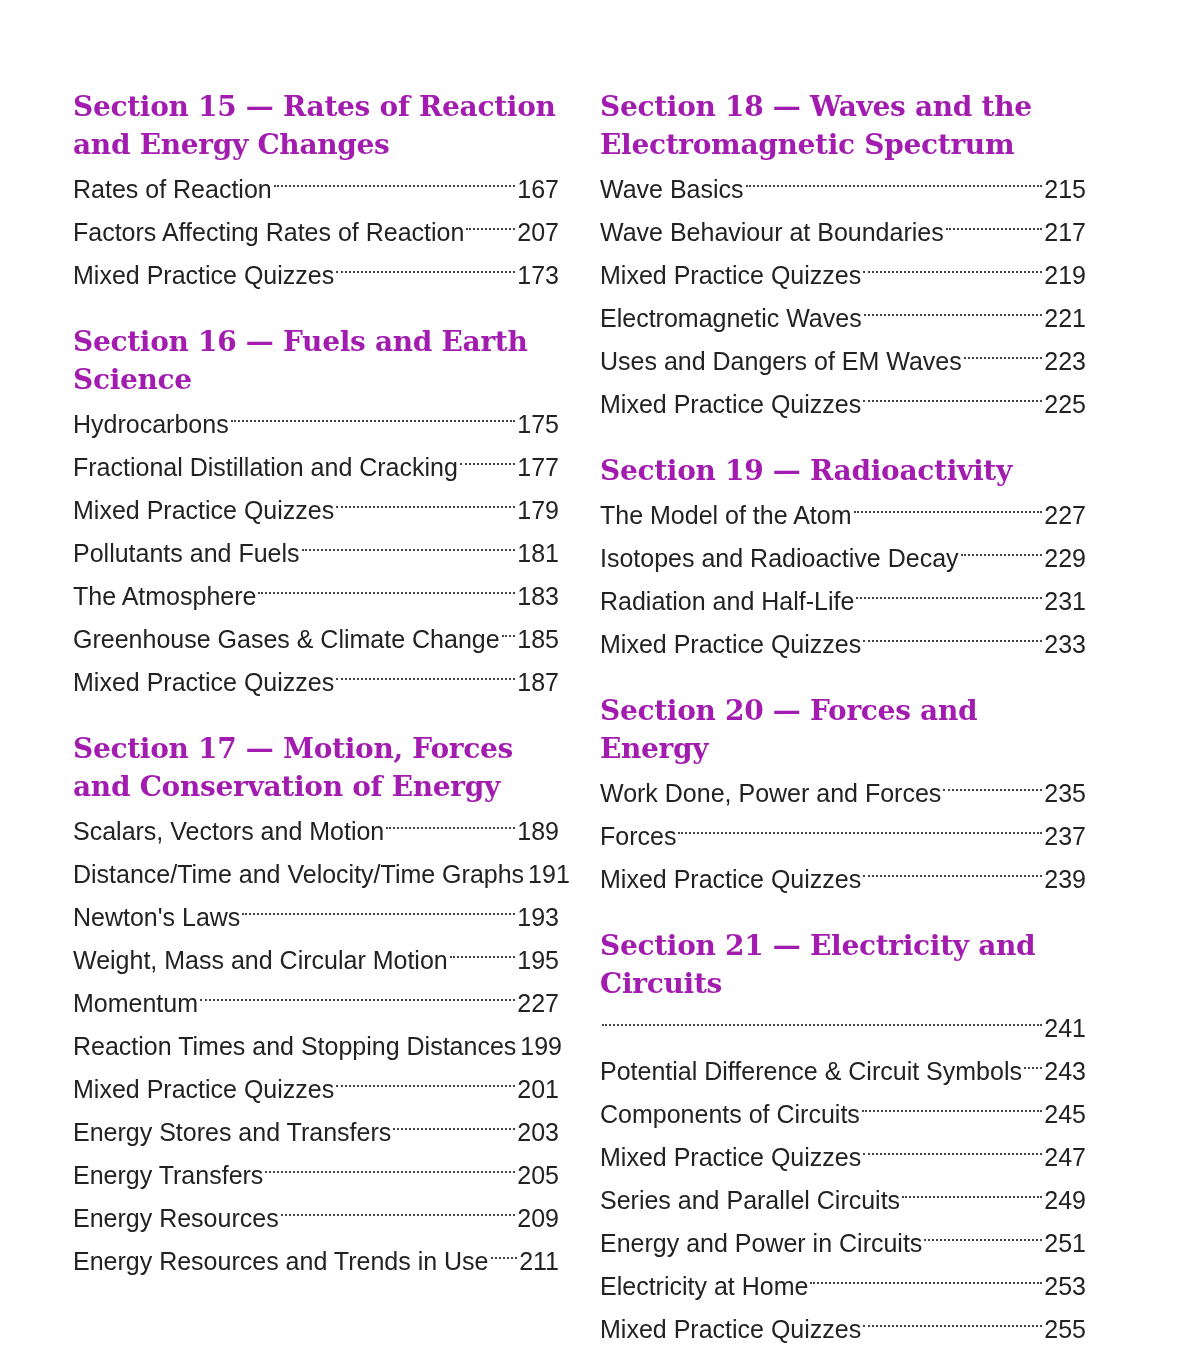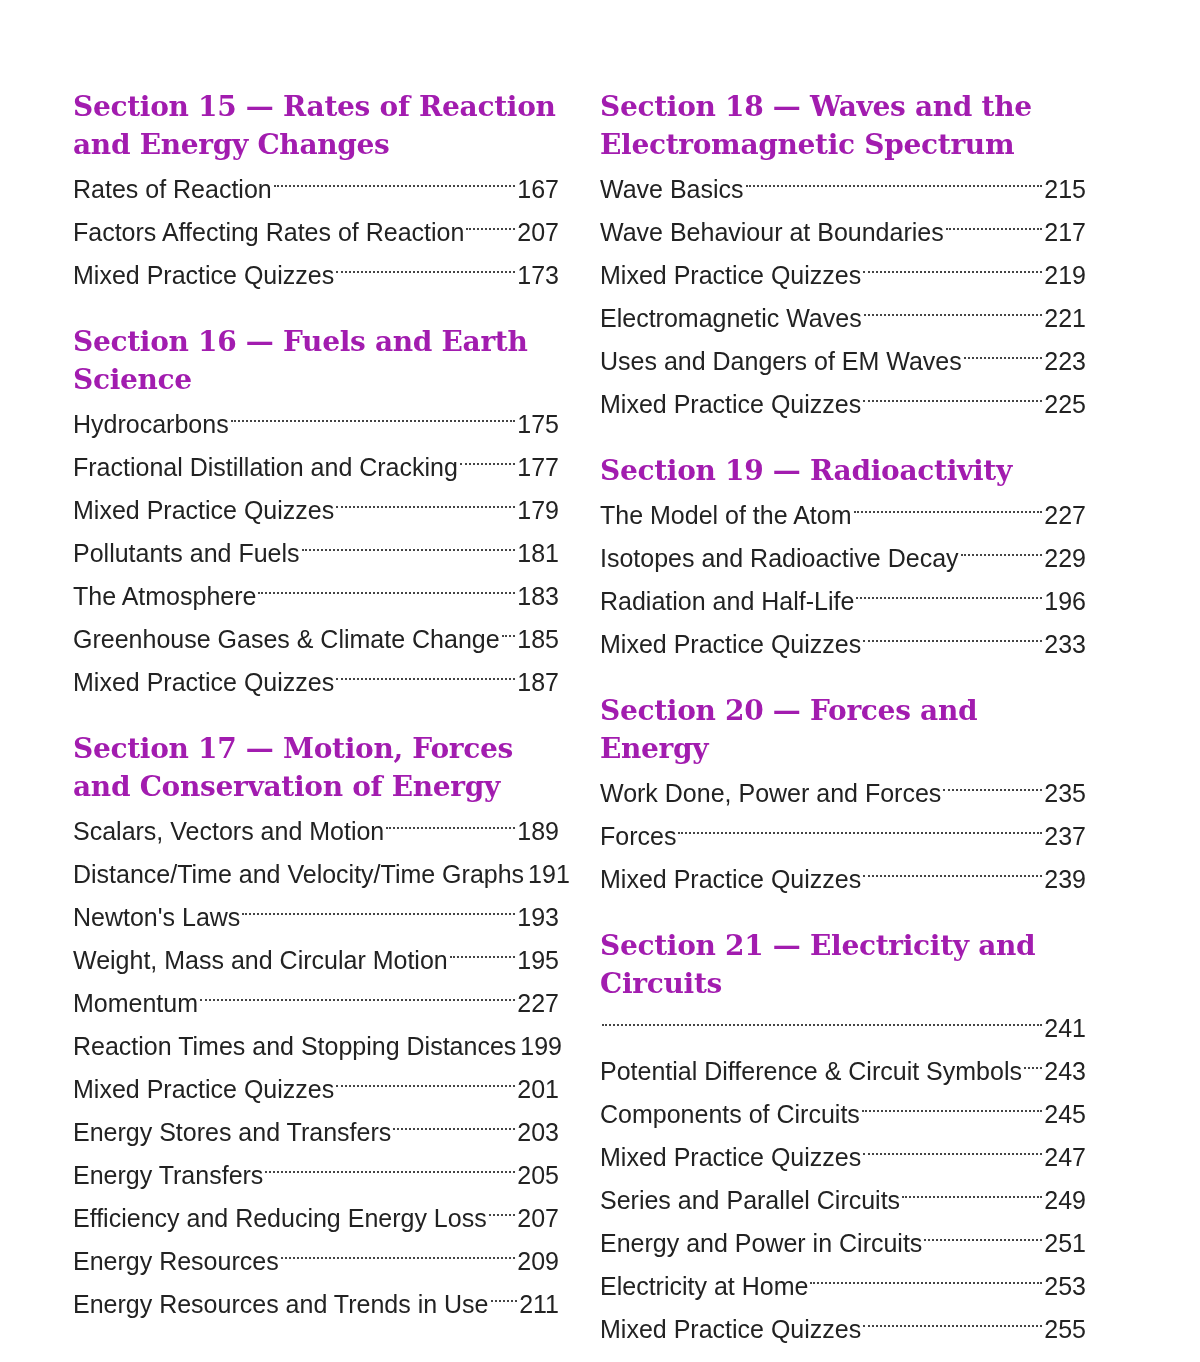--- a/index.html
+++ b/index.html
@@ -140,25 +140,20 @@
         <span class="label">Energy Stores and Transfers</span>
         <span class="leader"></span>
         <span class="page">203</span>
       </div>
       <div class="entry">
         <span class="label">Energy Transfers</span>
         <span class="leader"></span>
         <span class="page">205</span>
       </div>
       <div class="entry">
-        <span class="label">Efficiency and Reducing Energy Loss</span>
-        <span class="leader"></span>
-        <span class="page">207</span>
-      </div>
-      <div class="entry">
         <span class="label">Energy Resources</span>
         <span class="leader"></span>
         <span class="page">209</span>
       </div>
       <div class="entry">
         <span class="label">Energy Resources and Trends in Use</span>
         <span class="leader"></span>
         <span class="page">211</span>
       </div>
     </div>
@@ -205,21 +200,21 @@
         <span class="page">227</span>
       </div>
       <div class="entry">
         <span class="label">Isotopes and Radioactive Decay</span>
         <span class="leader"></span>
         <span class="page">229</span>
       </div>
       <div class="entry">
         <span class="label">Radiation and Half-Life</span>
         <span class="leader"></span>
-        <span class="page">196</span>
+        <span class="page">231</span>
       </div>
       <div class="entry">
         <span class="label">Mixed Practice Quizzes</span>
         <span class="leader"></span>
         <span class="page">233</span>
       </div>
     </div>
     <div class="section">
       <div class="section-title">Section 20 — Forces and Energy</div>
       <div class="entry">

